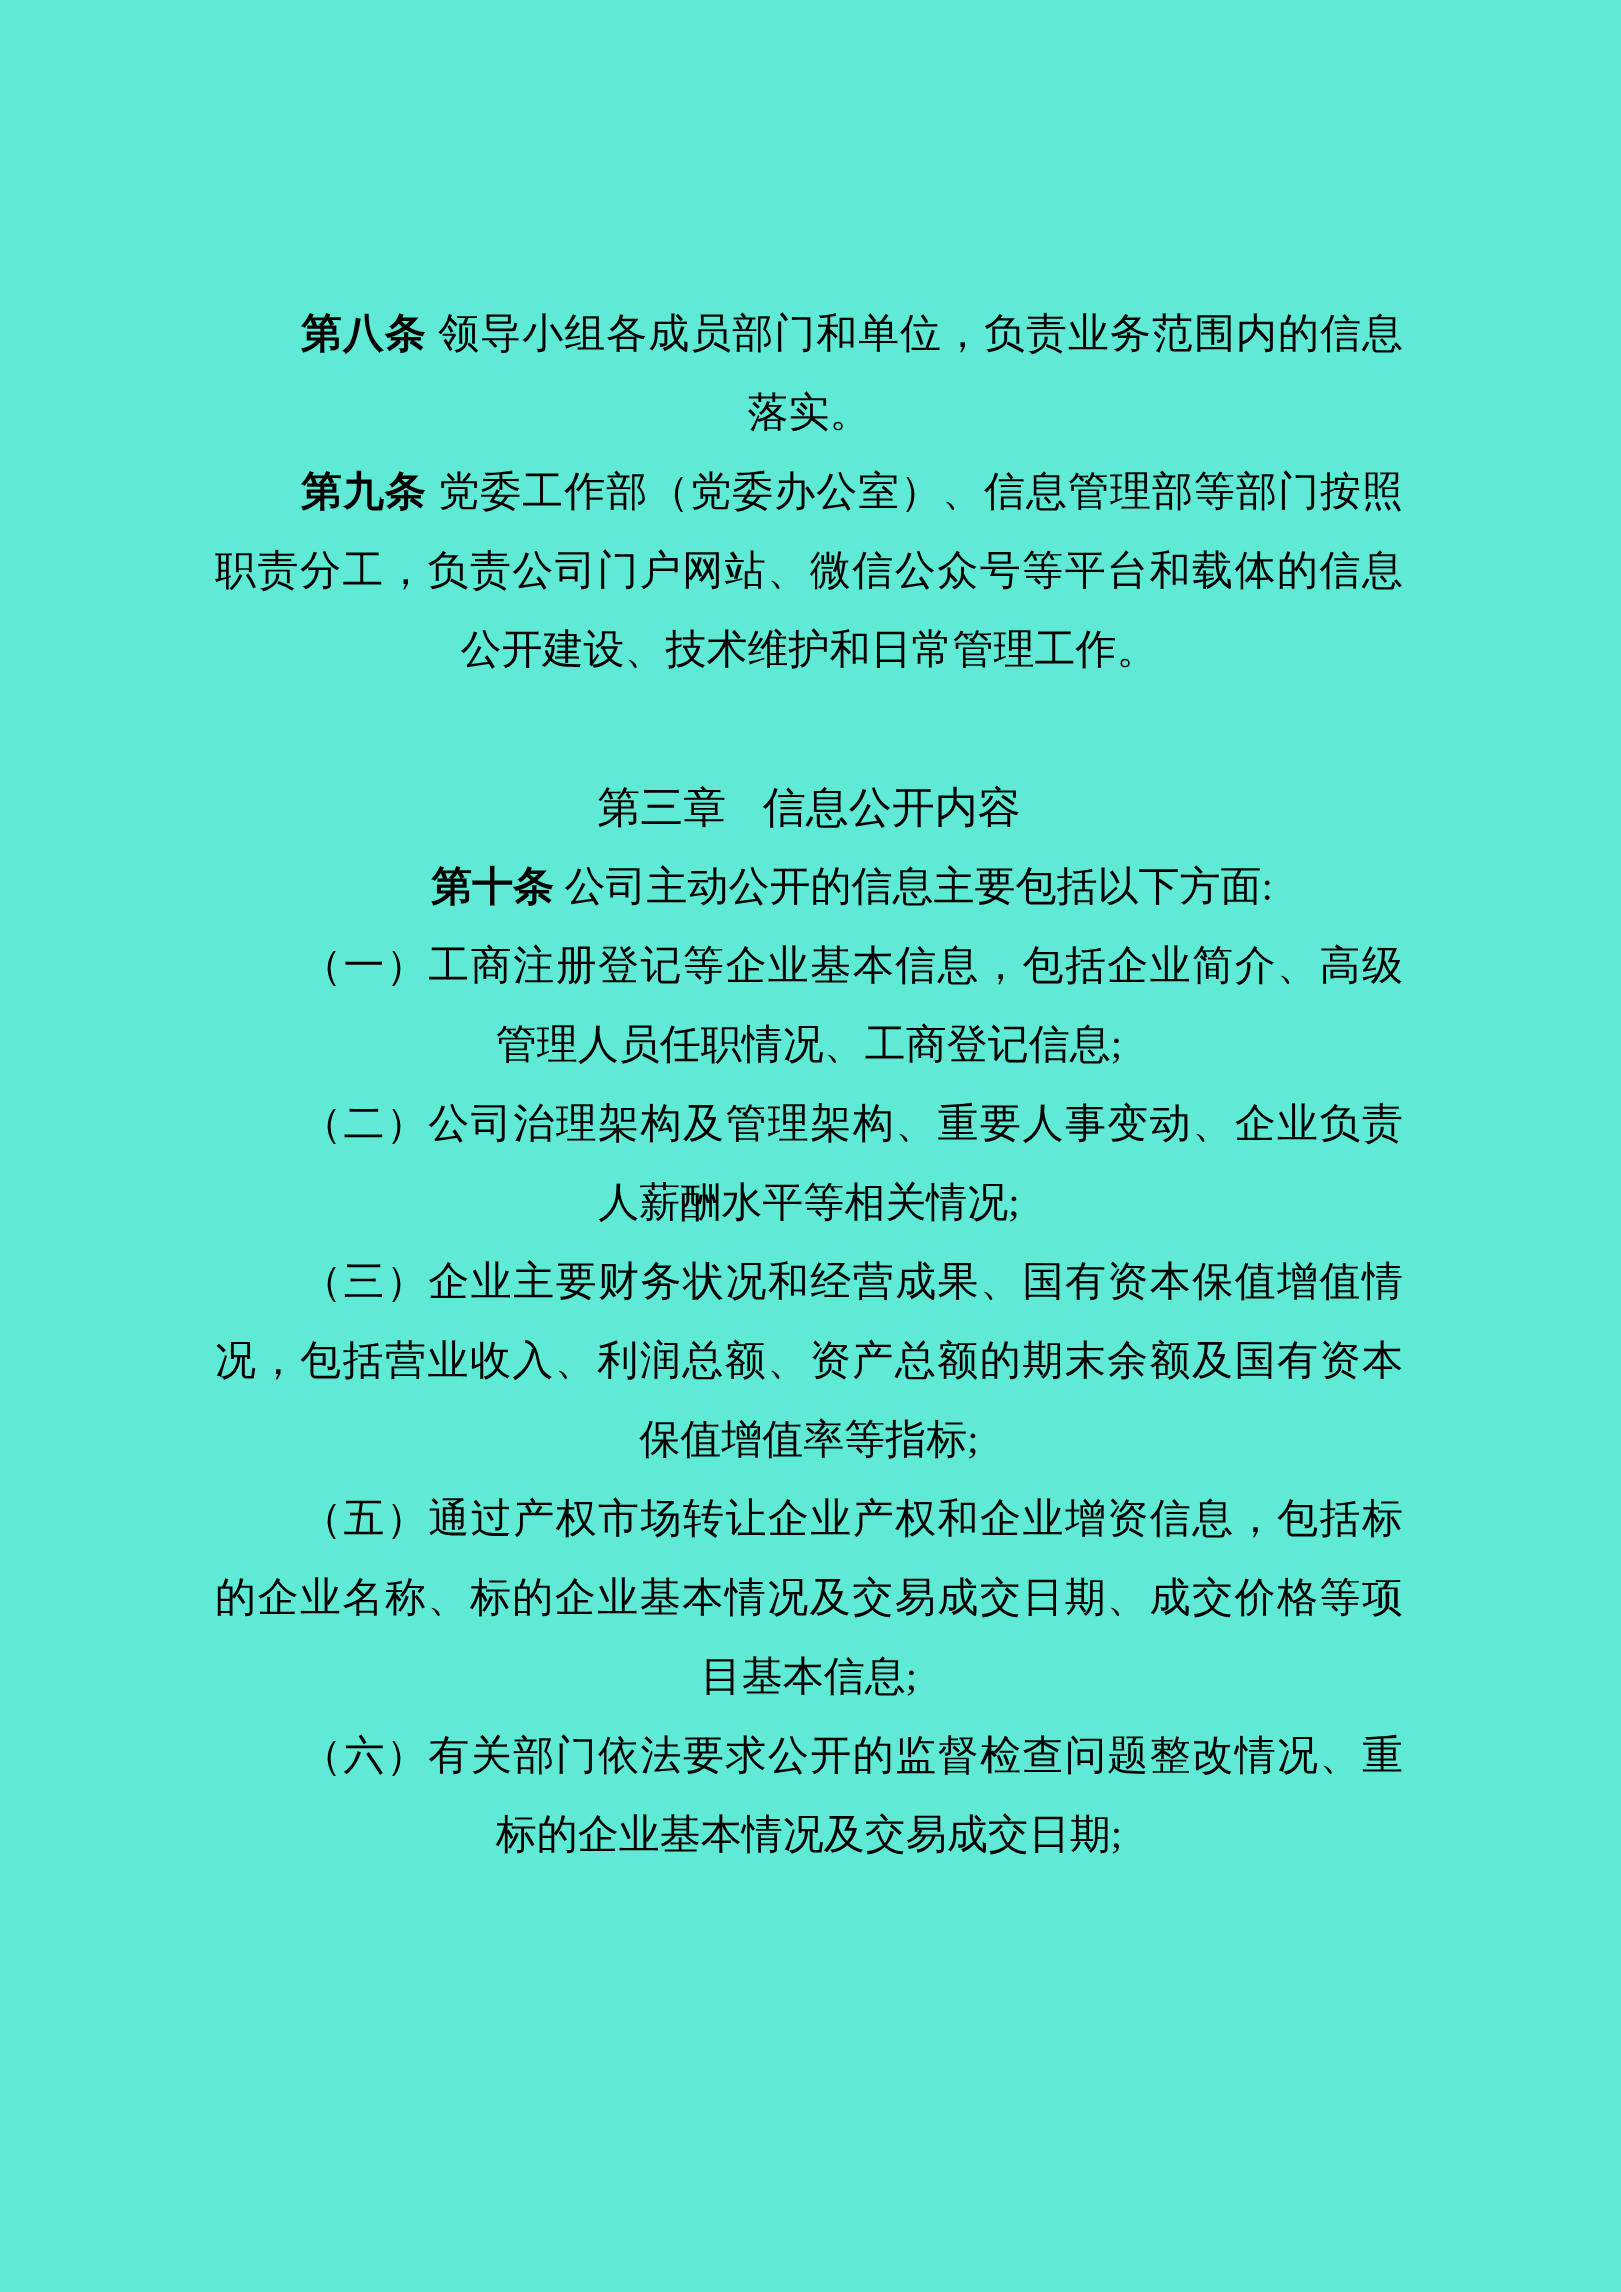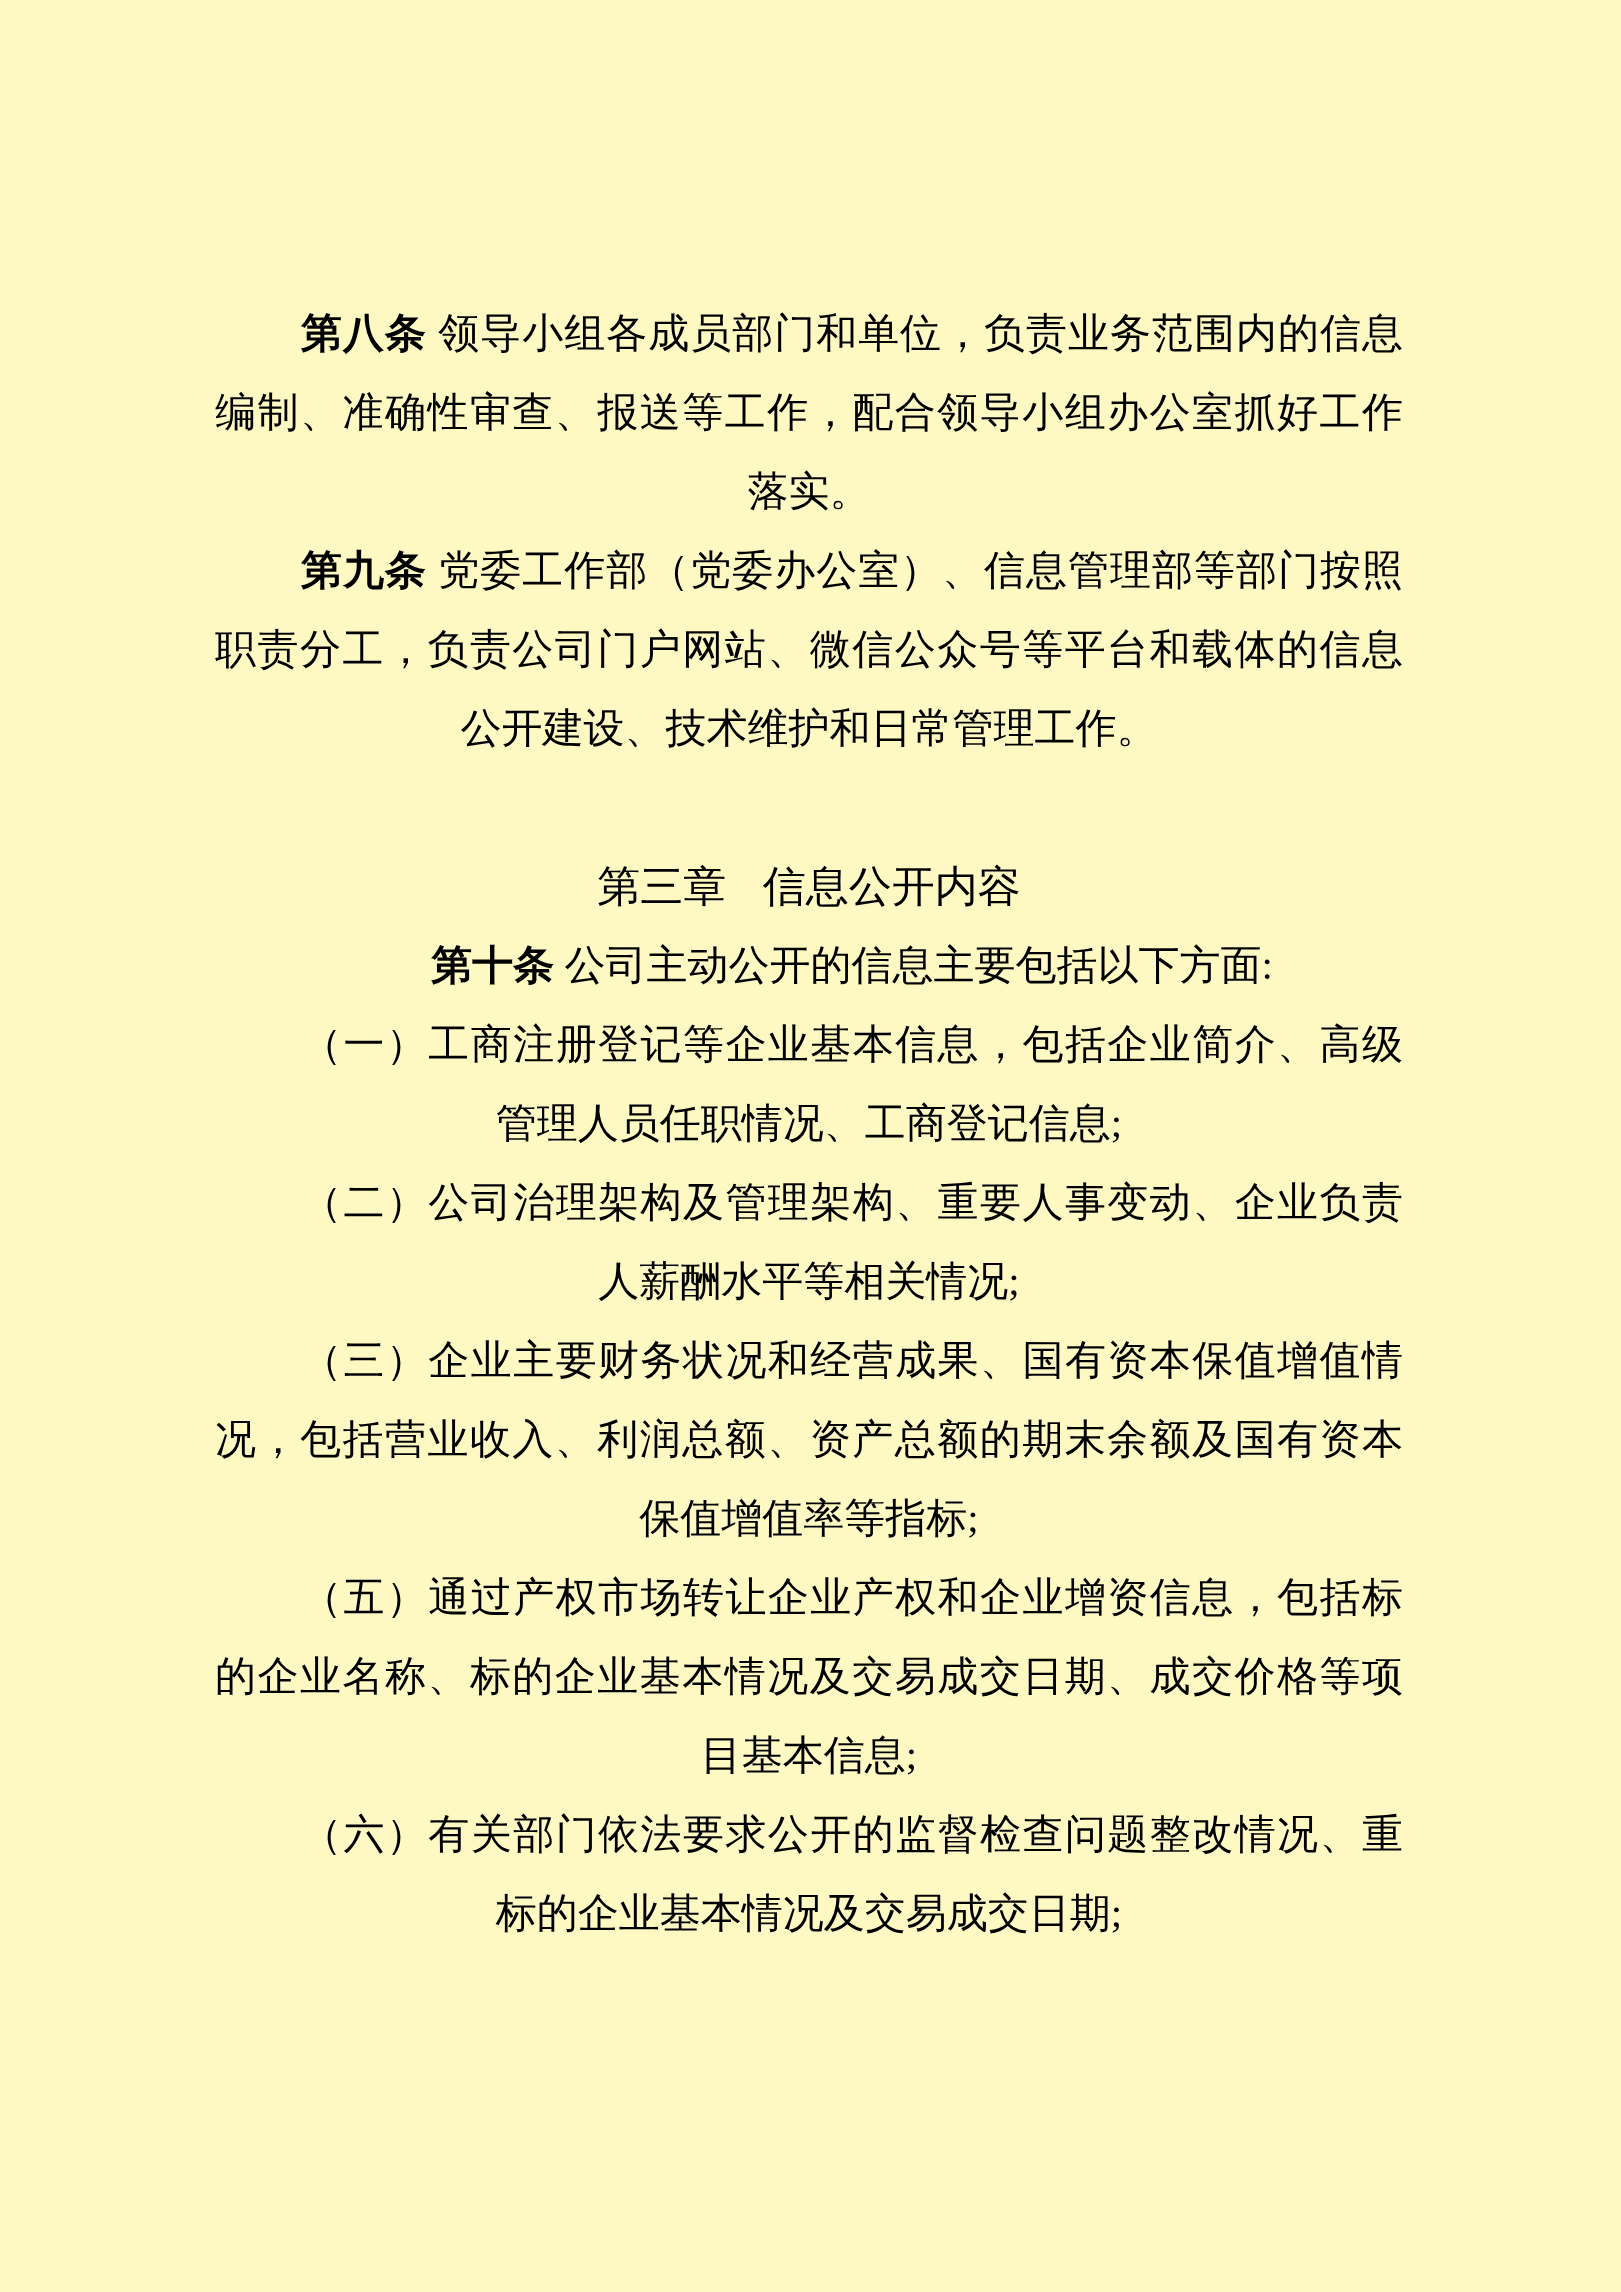--- a/index.html
+++ b/index.html
@@ -4,21 +4,21 @@
 <style>
   html, body {
     margin: 0;
     padding: 0;
     background: #ffffff;
   }
   .page {
     position: relative;
     width: 1621px;
     height: 2293px;
-    background: #fef9c3;
+    background: #5eead4;
     color: #000000;
     overflow: hidden;
   }
   .text-block {
     position: absolute;
     left: 215px;
     top: 294px;
     width: 1188px;
     font-family: "Liberation Serif", "DejaVu Serif", serif;
     font-size: 41px;
@@ -57,21 +57,20 @@
     margin-left: 0.85em;
   }
 </style>
 </head>
 <body>
 
 <div class="page">
   <div class="text-block">
 
     <div class="line just indent"><span class="bn">第八条</span><span> 领导小组各成员部门和单位，负责业务范围内的信息</span></div>
-    <div class="line just"><span>编制、准确性审查、报送等工作，配合领导小组办公室抓好工作</span></div>
     <div class="line"><span>落实。</span></div>
 
     <div class="line just indent"><span class="bn">第九条</span><span> 党委工作部（党委办公室）、信息管理部等部门按照</span></div>
     <div class="line just"><span>职责分工，负责公司门户网站、微信公众号等平台和载体的信息</span></div>
     <div class="line"><span>公开建设、技术维护和日常管理工作。</span></div>
 
     <div class="line blank"></div>
 
     <div class="line heading"><span>第三章</span><span class="ht">信息公开内容</span></div>
 

